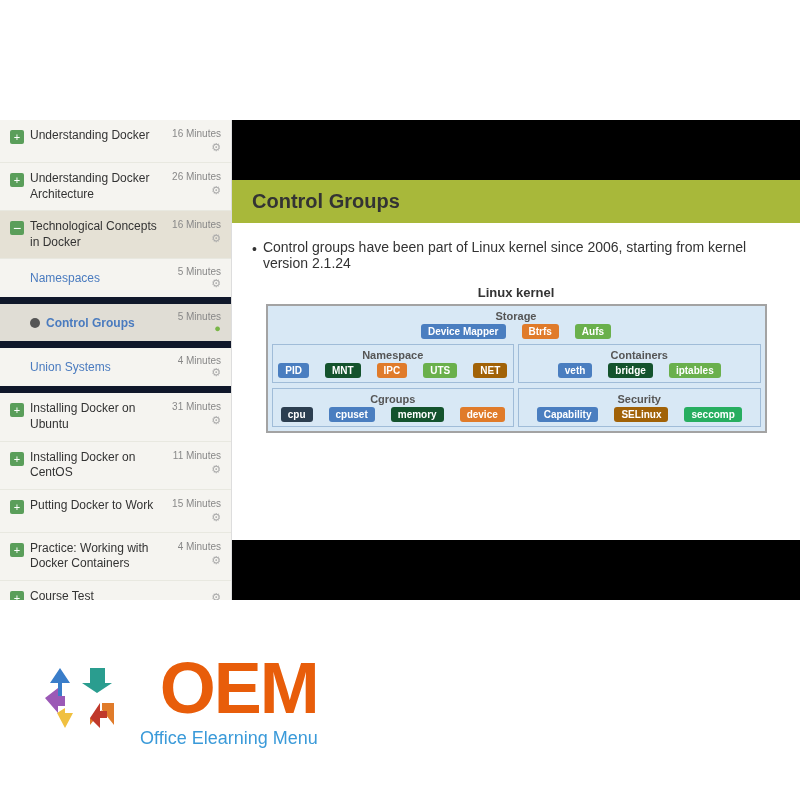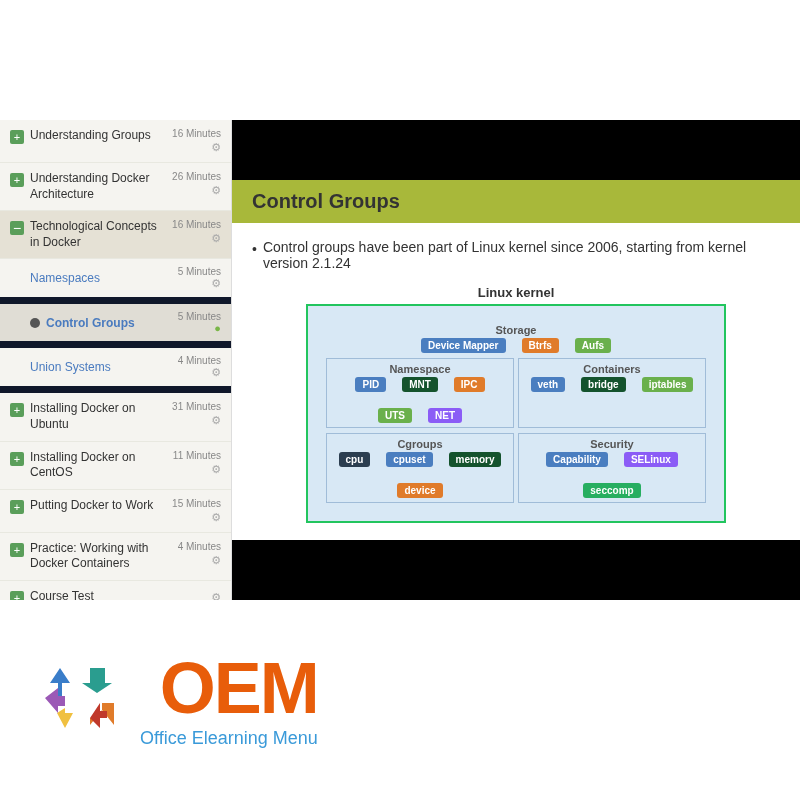--- a/index.html
+++ b/index.html
@@ -181,24 +181,24 @@
     }
 
     .kernel-title {
       font-size: 13px;
       font-weight: bold;
       color: #333;
       margin-bottom: 4px;
     }
 
     .kernel-box {
-      border: 2px solid #22c55e;
+      border: 2px solid #a3a3a3;
       background: #d8e8f5;
-      padding: 18px;
-      width: 420px;
+      padding: 4px;
+      width: 501px;
       display: flex;
       flex-direction: column;
       gap: 5px;
     }
 
     .row-label {
       font-size: 11px;
       font-weight: bold;
       color: #555;
       text-align: center;
@@ -216,21 +216,21 @@
     .chip {
       padding: 2px 7px;
       border-radius: 3px;
       font-size: 10px;
       color: #fff;
       font-weight: bold;
     }
     .chip.blue { background: #4a7ec0; }
     .chip.green { background: #6ab04c; }
     .chip.orange { background: #e07b2a; }
-    .chip.red { background: #8b5cf6; }
+    .chip.red { background: #a16207; }
     .chip.teal { background: #14532d; }
     .chip.dark-green { background: #27ae60; }
     .chip.navy { background: #2c3e50; }
 
     .content-black-bottom {
       height: 60px;
       background: #000;
     }
 
     
@@ -293,21 +293,21 @@
 <div class="outer-container">
 
   <div class="top-area"></div>
 
   <div class="main-row">
 
     <div class="sidebar">
 
       <div class="sidebar-item">
         <div class="plus-icon">+</div>
-        <div class="item-text">Understanding Groups</div>
+        <div class="item-text">Understanding Docker</div>
         <div class="item-meta">
           <span class="item-duration">16 Minutes</span>
           <span class="item-icon">
             <span style="font-size:11px; color:#aaa;">⚙</span>
           </span>
         </div>
       </div>
 
       <div class="sidebar-item">
         <div class="plus-icon">+</div>

